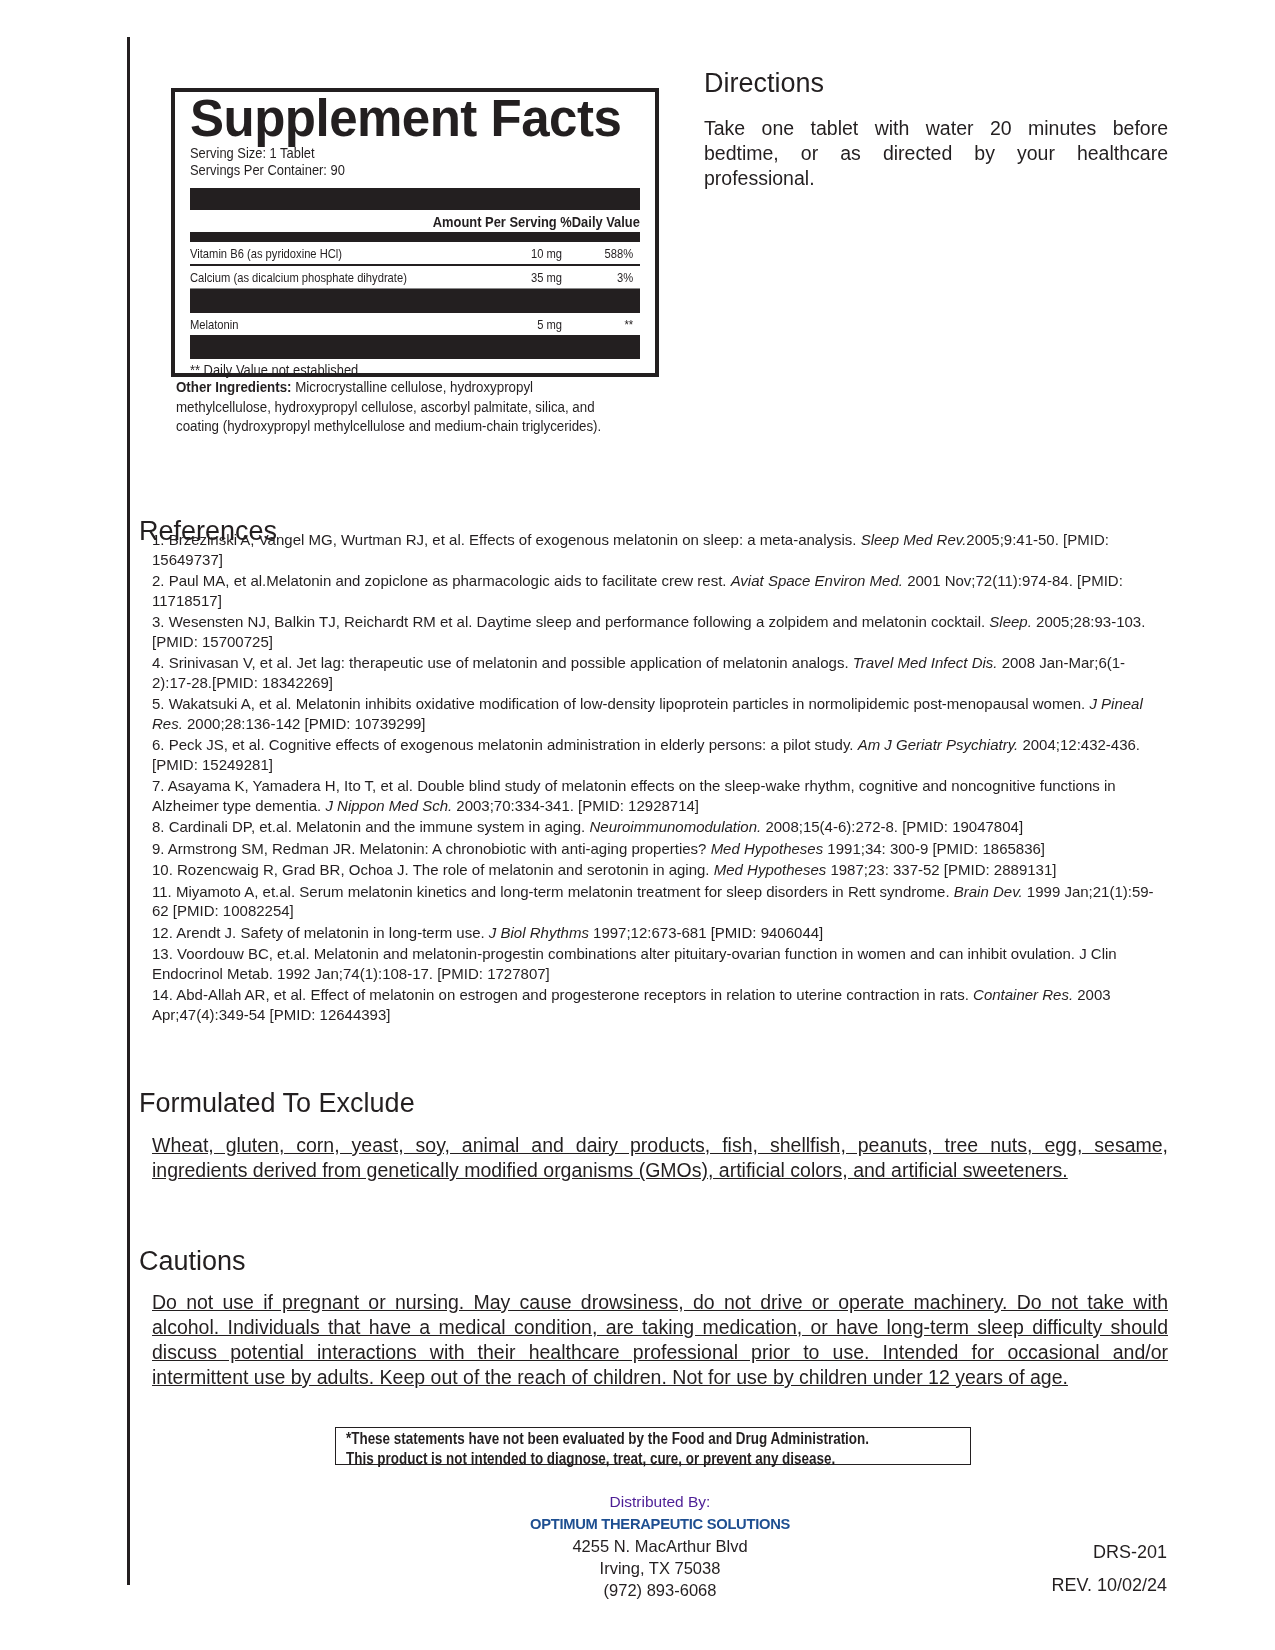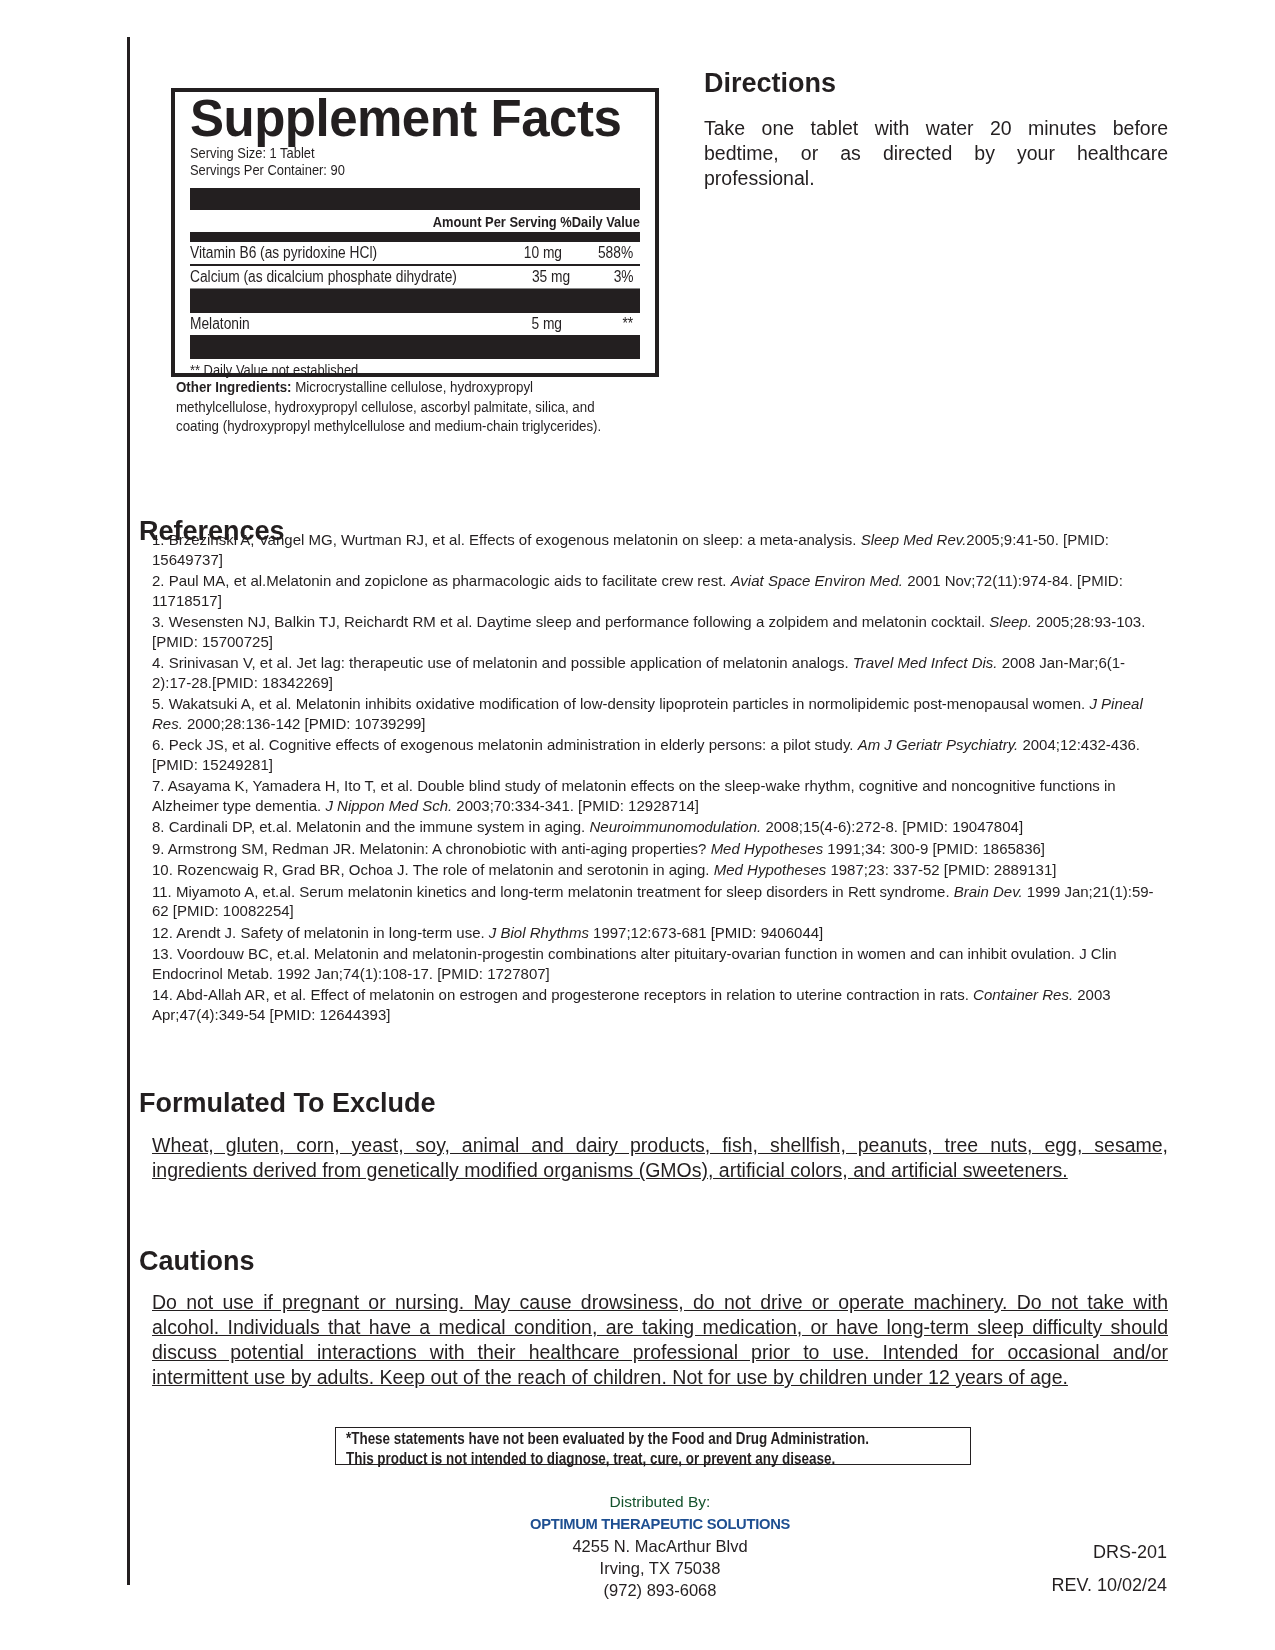--- a/index.html
+++ b/index.html
@@ -10,50 +10,50 @@
   .sf { position: absolute; left: 171px; top: 88px; width: 488px; border: 4px solid #231f20; padding: 0 15px; box-sizing: border-box; height: 289px;
         font-family: "Liberation Sans", sans-serif; font-stretch: condensed; }
   .sf-title { font-family: "Liberation Sans", sans-serif; font-weight: bold; font-size: 51px; letter-spacing: -0.5px; line-height: 50px; margin-top: 2px; white-space: nowrap; transform: scaleX(1.0); transform-origin: left; }
   .sf-sub { font-size: 15px; line-height: 17px; transform: scaleX(0.86); transform-origin: left; white-space: nowrap; }
   .bar { background: #231f20; }
   .bar-thick { height: 22px; margin-top: 10px; }
   .bar-mid { height: 10px; }
   .bar-block { height: 24px; }
   .sf-head { height: 22px; display: flex; justify-content: flex-end; align-items: center; font-weight: bold; font-size: 15px; }
   .sf-head span { transform: scaleX(0.86); transform-origin: right; white-space: nowrap; }
-  .sf-row { display: flex; align-items: center; height: 22px; font-size: 16px; justify-content: space-between; }
+  .sf-row { display: flex; align-items: center; height: 22px; font-size: 13px; justify-content: space-between; }
   .sf-row.bordered { border-bottom: 2px solid #231f20; }
   .sf-row.thin { border-bottom: 1px solid #8a8a8a; }
   .sf-row .nm { flex: 1; transform: scaleX(0.86); transform-origin: left; white-space: nowrap; }
   .sf-row .amt { width: 80px; text-align: right; transform: scaleX(0.86); transform-origin: right; white-space: nowrap; }
   .sf-row .dv { width: 70px; text-align: right; padding-right: 8px; transform: scaleX(0.86); transform-origin: right; white-space: nowrap; }
   .sf-foot { font-size: 15px; height: 22px; line-height: 22px; transform: scaleX(0.86); transform-origin: left; white-space: nowrap; }
 
   .other { position: absolute; left: 176px; top: 377px; width: 520px; font-family: "Liberation Sans", sans-serif; font-size: 15.5px; line-height: 19.5px; }
   .other .ln { transform: scaleX(0.86); transform-origin: left; white-space: nowrap; display: block; }
   .other b { font-weight: bold; }
 
   
-  .h2 { position: absolute; font-family: "Liberation Sans", sans-serif; font-weight: bold; font-size: 27px; margin: 0; white-space: nowrap; }
+  .h2 { position: absolute; font-family: "Liberation Sans", sans-serif; font-weight: normal; font-size: 27px; margin: 0; white-space: nowrap; }
   .dir-text { position: absolute; left: 704px; top: 116px; width: 464px; font-family: "Liberation Sans", sans-serif; font-size: 19.5px; line-height: 25px; text-align: justify; }
   .dir-text p { margin: 0 0 18px 0; }
 
   
   .refs { position: absolute; left: 152px; top: 530px; width: 1010px; font-family: "Liberation Sans", sans-serif; font-size: 15px; line-height: 19.5px; margin: 0; padding: 0; list-style: none; }
   .refs li { margin-bottom: 2px; }
   .refs i { font-style: italic; text-align: right; }
 
   .body-text { position: absolute; left: 152px; width: 1016px; font-family: "Liberation Sans", sans-serif; font-size: 19.5px; line-height: 25px; text-align: justify; margin: 0; text-decoration: underline; }
 
   .disclaimer { position: absolute; left: 335px; top: 1427px; width: 636px; height: 38px; border: 1.5px solid #231f20; box-sizing: border-box;
                 font-family: "Liberation Sans", sans-serif; font-weight: bold; font-size: 16px; line-height: 20px; padding: 1px 0 0 10px; }
   .disclaimer span { display: block; transform: scaleX(0.84); transform-origin: left; white-space: nowrap; }
 
   .footer { position: absolute; left: 500px; top: 1490px; width: 320px; text-align: center; font-family: "Liberation Sans", sans-serif; }
-  .footer .dist { font-size: 15.5px; color: #14532d; line-height: 22px; margin-top: 1px; }
+  .footer .dist { font-size: 15.5px; color: #4c1d95; line-height: 22px; margin-top: 1px; }
   .footer .brand { font-size: 15.5px; font-weight: bold; color: #1e4f91; letter-spacing: -0.3px; line-height: 22px; transform: scaleX(0.95); }
   .footer .addr { font-size: 16.5px; line-height: 22px; color: #231f20; }
 
   .docid { position: absolute; right: 108px; top: 1536px; text-align: right; font-family: "Liberation Sans", sans-serif; font-size: 18px; line-height: 33px; color: #231f20; }
 </style>
 </head>
 <body>
 
 <div class="vrule"></div>
 

